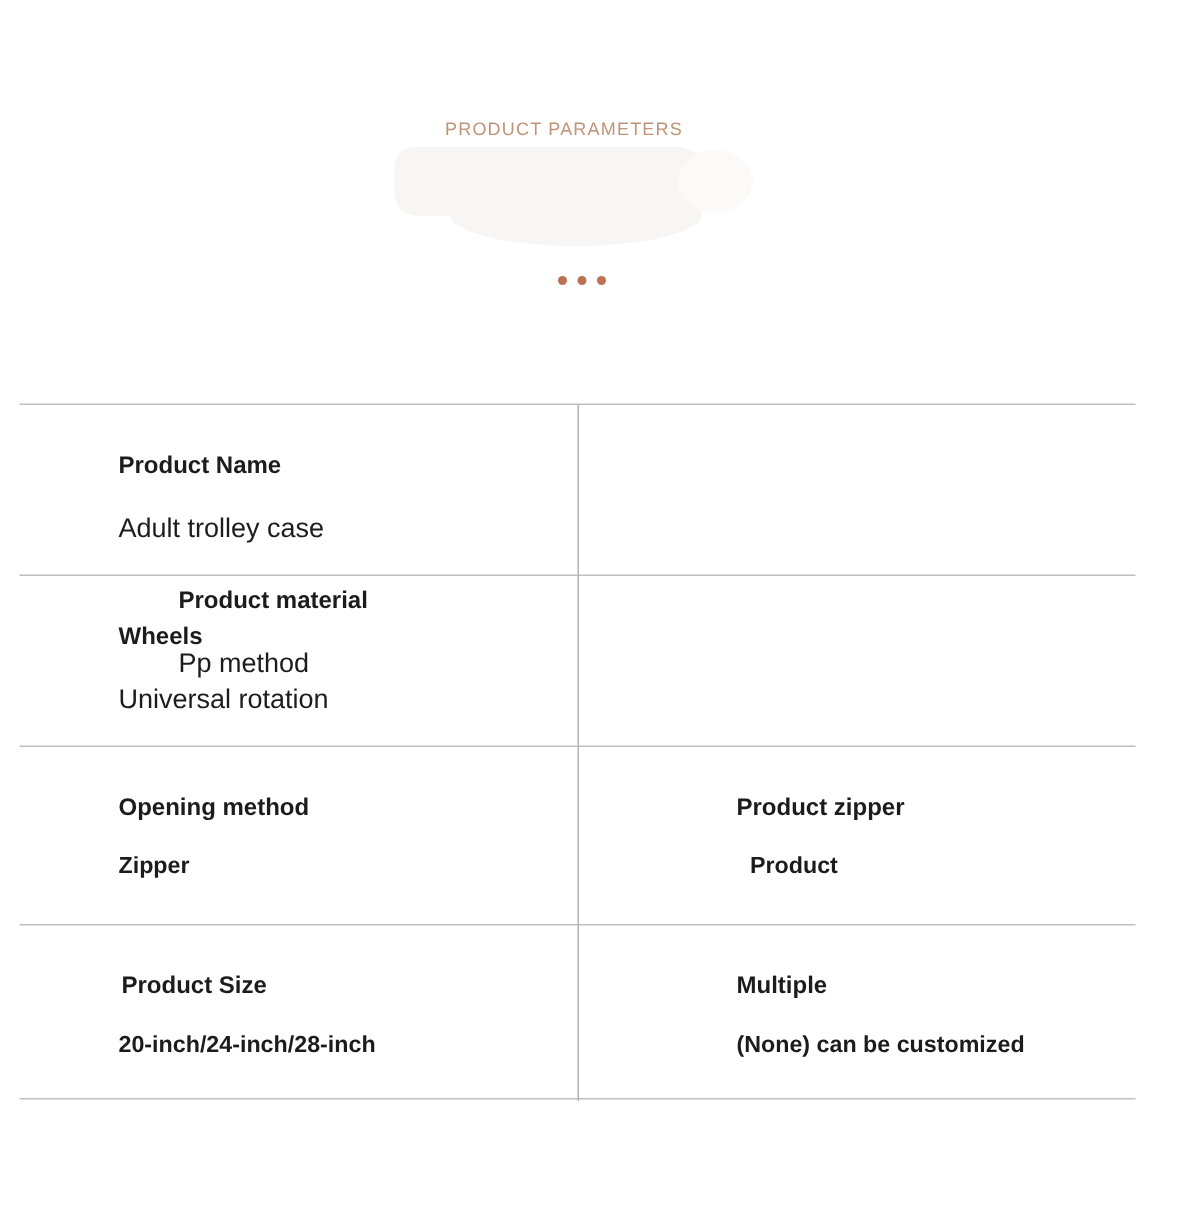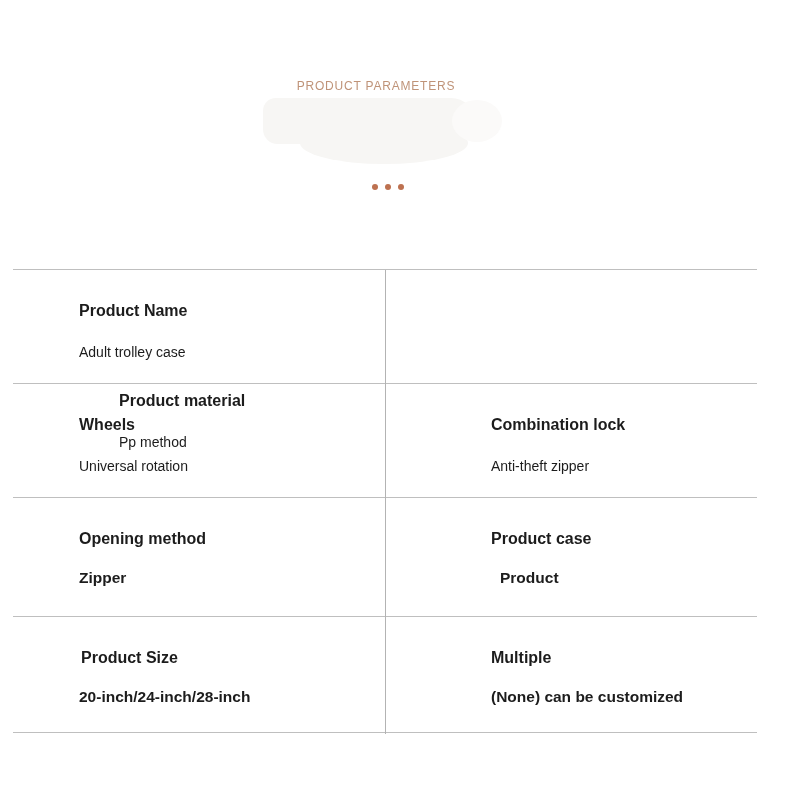--- a/index.html
+++ b/index.html
@@ -58,21 +58,21 @@
   .param-row.r4{height:115px;}
   .param-cell{
     width:372px;padding-top:31px;
   }
   .param-cell.left{padding-left:66px;}
   .param-cell.right{padding-left:106px;}
   .param-label{
     font-size:16px;font-weight:bold;line-height:20px;
   }
   .param-value{
-    font-size:14px;line-height:16px;margin-top:23px;
+    font-size:18px;line-height:16px;margin-top:23px;
   }
   .param-value.bold{
     font-size:15.5px;font-weight:bold;margin-top:21px;
   }
   .param-value.indent{margin-left:9px;}
 </style>
 </head>
 <body>
 
 <div class="section-title">PRODUCT PARAMETERS</div>
@@ -99,33 +99,29 @@
       <div class="param-label">Product material</div>
       <div class="param-value">Pp method</div>
     </div>
   </div>
 
   <div class="param-row r2">
     <div class="param-cell left">
       <div class="param-label">Wheels</div>
       <div class="param-value">Universal rotation</div>
     </div>
-    <div class="param-cell right">
-      <div class="param-label">Combination lock</div>
-      <div class="param-value">Anti-theft zipper</div>
-    </div>
   </div>
 
   <div class="param-row r3">
     <div class="param-cell left">
       <div class="param-label">Opening method</div>
       <div class="param-value bold">Zipper</div>
     </div>
     <div class="param-cell right">
-      <div class="param-label">Product case</div>
+      <div class="param-label">Product zipper</div>
       <div class="param-value bold indent">Product</div>
     </div>
   </div>
 
   <div class="param-row r4">
     <div class="param-cell left">
       <div class="param-label" style="margin-left:2px;">Product Size</div>
       <div class="param-value bold">20-inch/24-inch/28-inch</div>
     </div>
     <div class="param-cell right">

